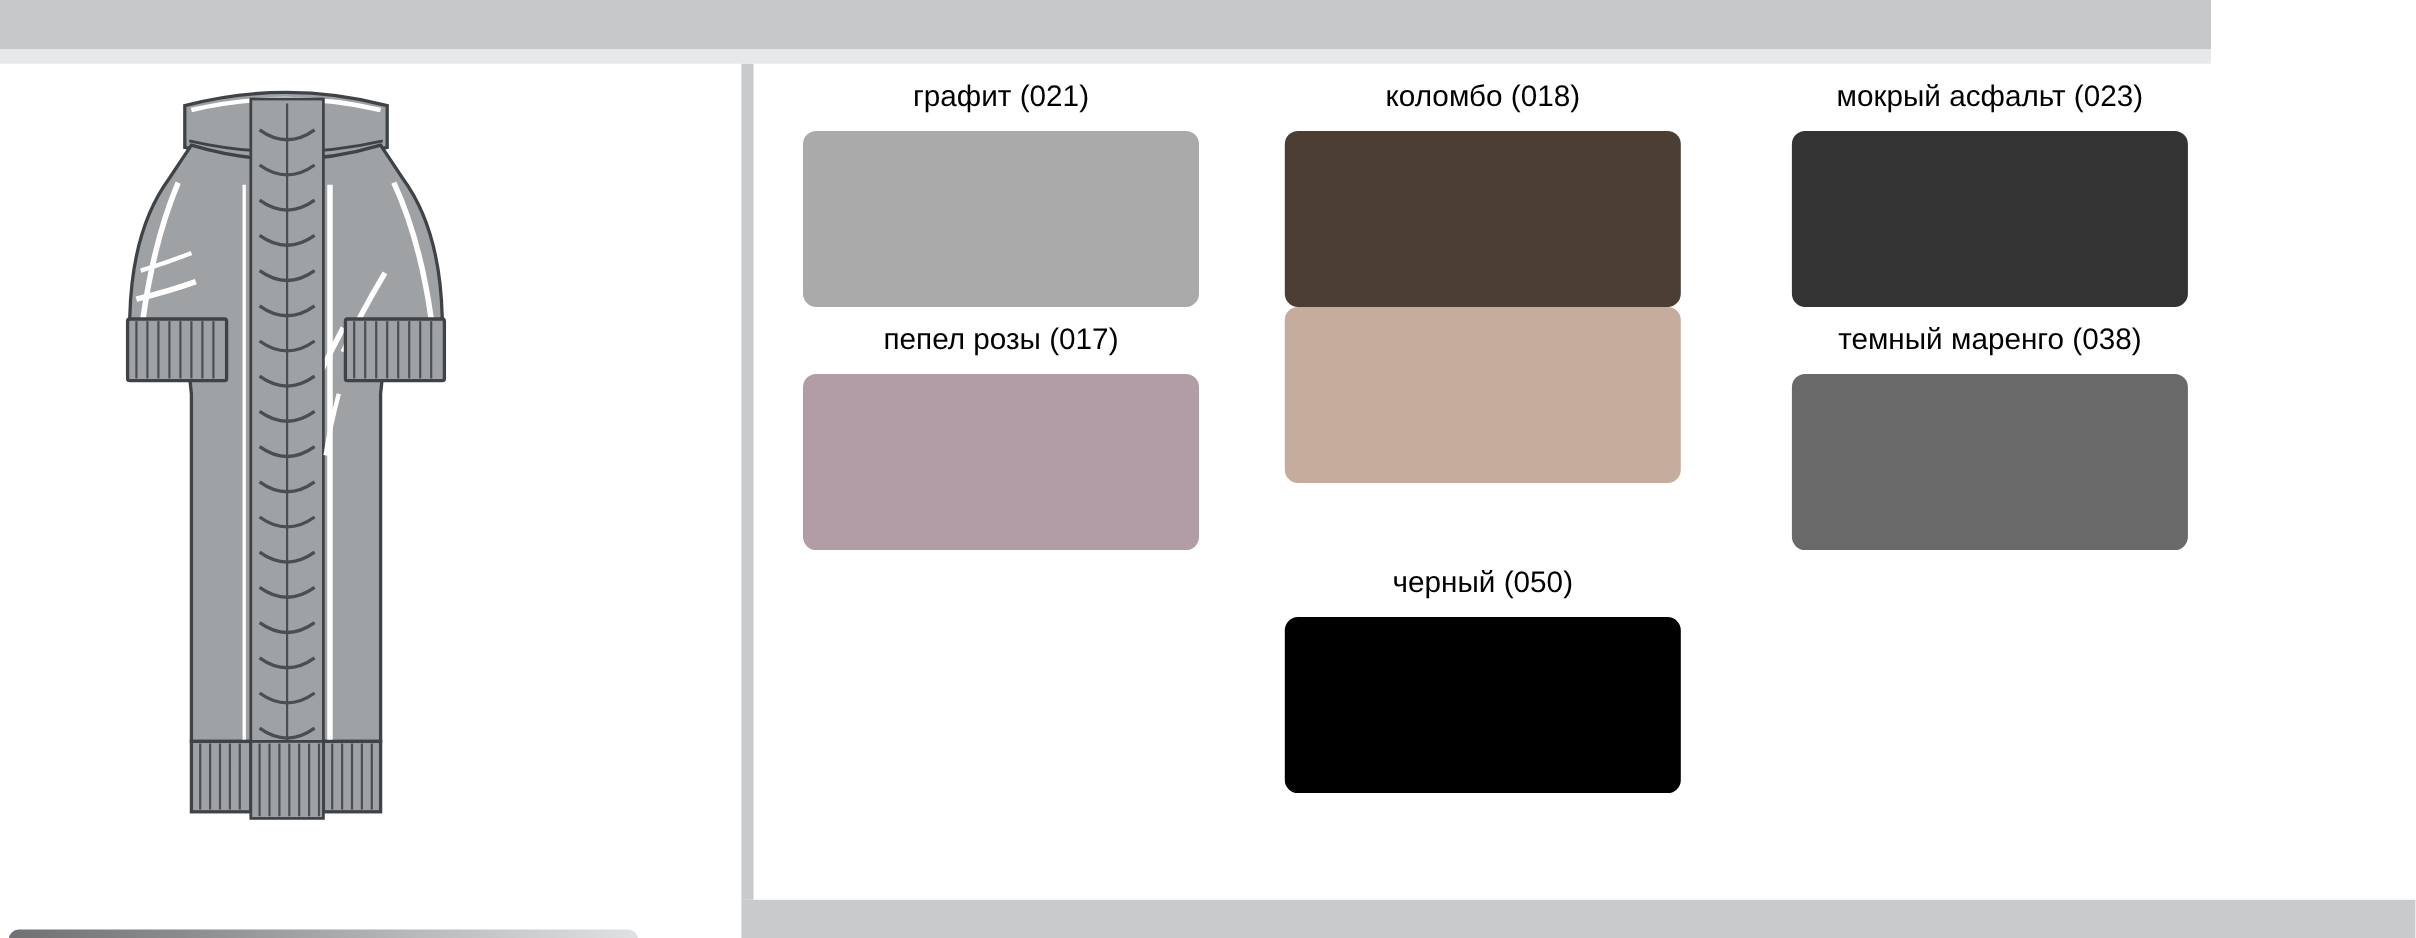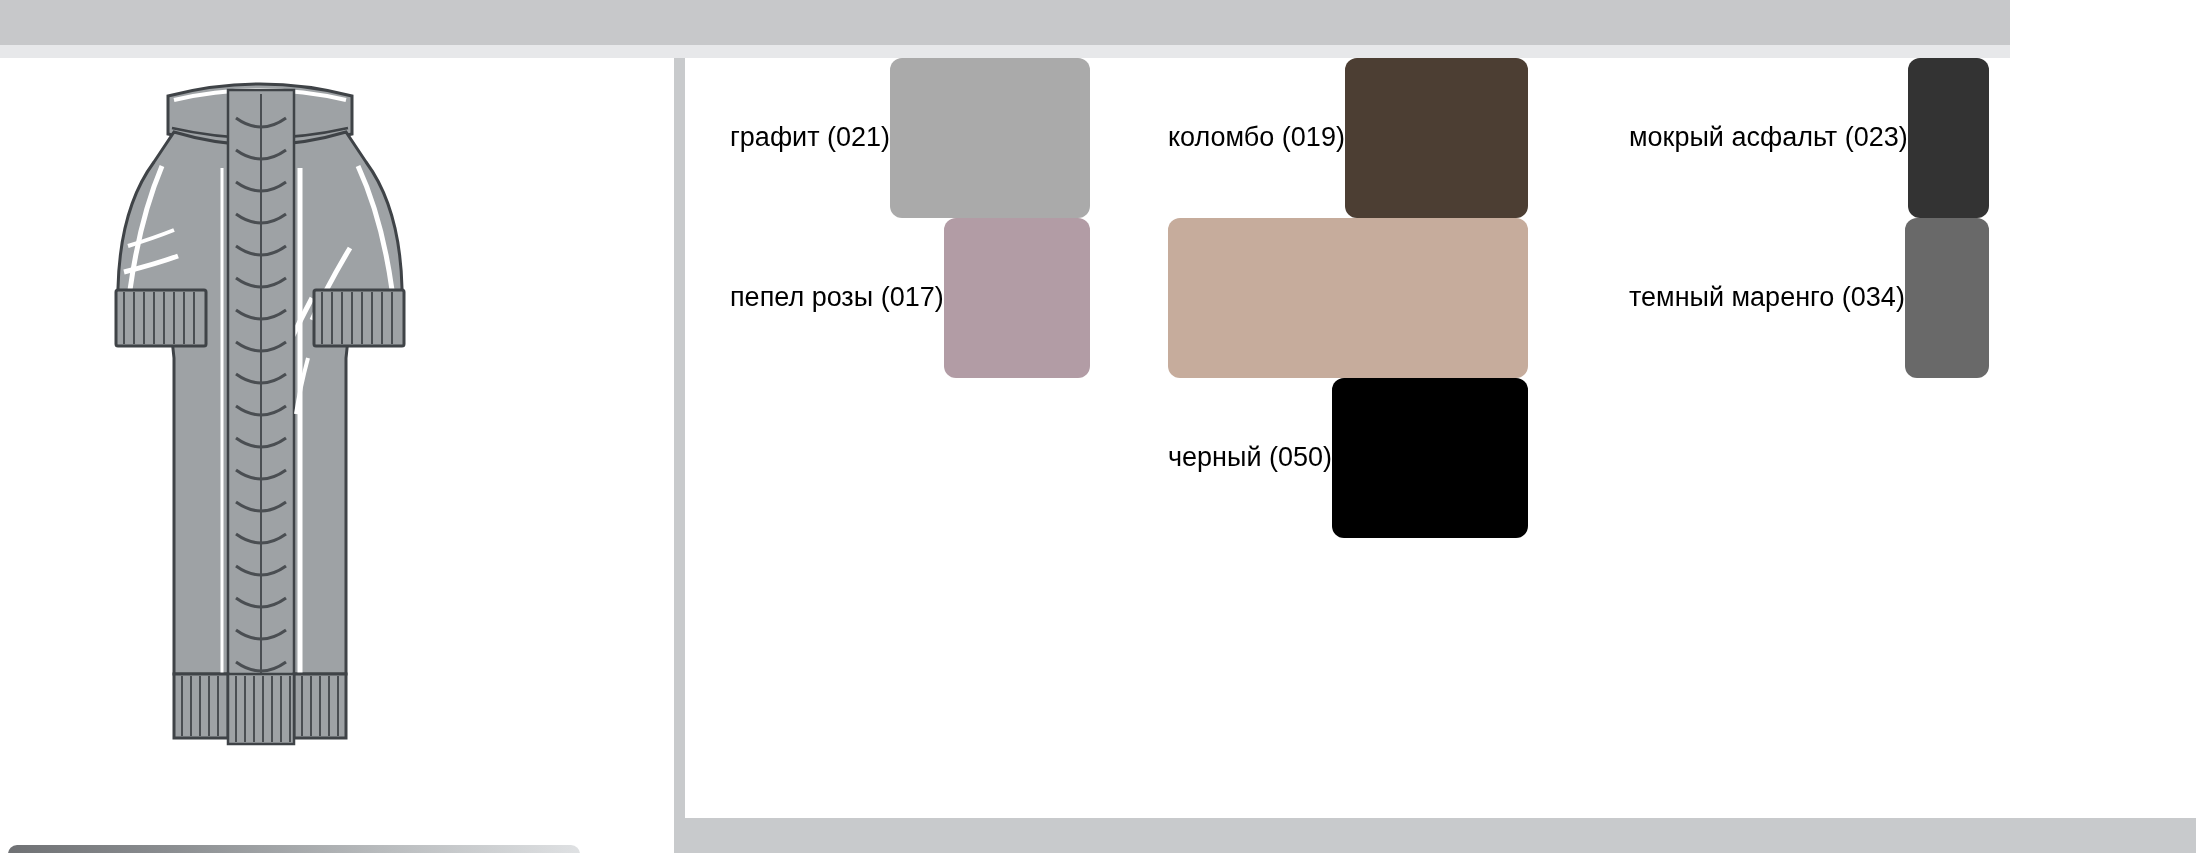--- a/index.html
+++ b/index.html
@@ -78,21 +78,21 @@
     width: 1270px;
   }
   .swatch-row {
     display: flex;
     flex-direction: row;
   }
   .swatch-cell {
     width: 360px;
     margin-right: 78px;
     display: flex;
-    flex-direction: row;
+    flex-direction: column;
     align-items: center;
   }
   .swatch-cell:last-child { margin-right: 0; padding-left: 23px; }
   .swatch-cell.empty { visibility: hidden; }
 
   .swatch-label {
     font-size: 27px;
     color: #000000;
     line-height: 1;
     height: 32px;
@@ -244,39 +244,39 @@
 
 <div id="colors-panel">
   <div id="swatch-grid">
 
     <div class="swatch-row">
       <div class="swatch-cell">
         <div class="swatch-label">графит (021)</div>
         <div class="swatch-chip" style="background: rgb(170, 170, 170);"></div>
       </div>
       <div class="swatch-cell">
-        <div class="swatch-label">коломбо (019)</div>
+        <div class="swatch-label">коломбо (018)</div>
         <div class="swatch-chip" style="background: rgb(76, 62, 51);"></div>
       </div>
       <div class="swatch-cell">
         <div class="swatch-label">мокрый асфальт (023)</div>
         <div class="swatch-chip" style="background: rgb(51, 51, 51);"></div>
       </div>
     </div>
 
     <div class="swatch-row">
       <div class="swatch-cell">
         <div class="swatch-label">пепел розы (017)</div>
         <div class="swatch-chip" style="background: rgb(178, 156, 165);"></div>
       </div>
       <div class="swatch-cell">
         <div class="swatch-chip" style="background: rgb(198, 172, 156);"></div>
       </div>
       <div class="swatch-cell">
-        <div class="swatch-label">темный маренго (034)</div>
+        <div class="swatch-label">темный маренго (038)</div>
         <div class="swatch-chip" style="background: rgb(105, 105, 105);"></div>
       </div>
     </div>
 
     <div class="swatch-row">
       <div class="swatch-cell empty">
         <div class="swatch-label"></div>
         <div class="swatch-chip"></div>
       </div>
       <div class="swatch-cell">

